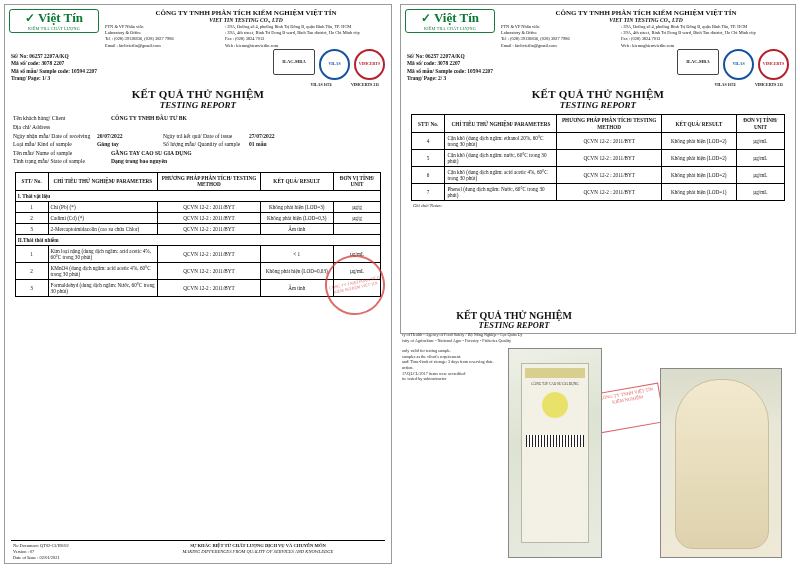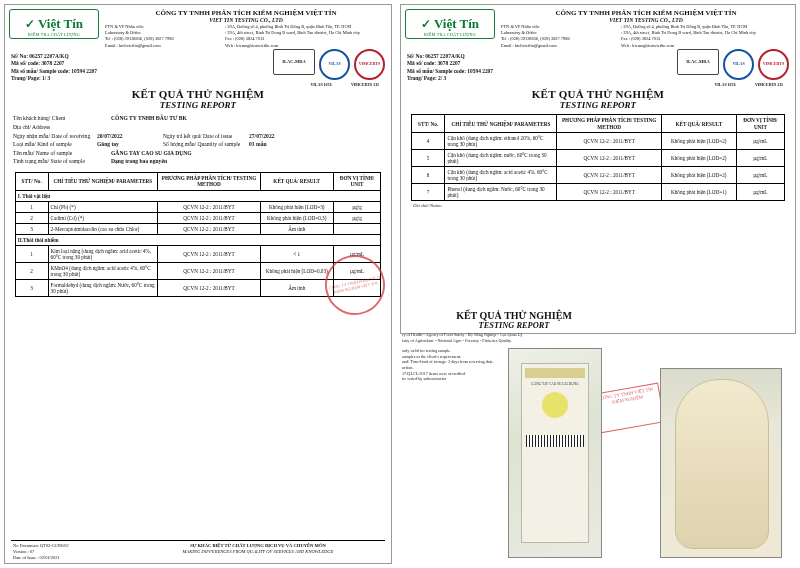--- a/index.html
+++ b/index.html
@@ -3,21 +3,21 @@
 <meta charset="utf-8">
 <style>
   html,body{margin:0;padding:0;background:#ffffff;}
   body{width:800px;height:568px;position:relative;font-family:"Liberation Serif",serif;color:#111;overflow:hidden;}
   .page{position:absolute;background:#fff;border:1px solid #9a9a9a;box-sizing:border-box;}
   
   #page1{left:4px;top:4px;width:388px;height:560px;}
   #page2{left:400px;top:4px;width:396px;height:330px;}
 
   .hdr{display:flex;align-items:flex-start;padding:4px 4px 2px 4px;}
-  .logo{width:88px;flex:0 0 88px;text-align:center;border:1px solid #1a7a3c;border-radius:3px;margin-right:6px;padding:7px 0 1px 0;}
+  .logo{width:88px;flex:0 0 88px;text-align:center;border:1px solid #1a7a3c;border-radius:3px;margin-right:6px;padding:1px 0 1px 0;}
   .logo .vt{font-family:"Liberation Serif",serif;font-size:13px;font-weight:bold;color:#0a7a33;line-height:13px;}
   .logo .vt .check{color:#0a7a33;font-size:12px;}
   .logo .sub{font-size:4.2px;color:#0a7a33;letter-spacing:.2px;margin-top:1px;}
   .cohdr{flex:1;text-align:center;}
   .cohdr .l1{font-size:7px;font-weight:bold;}
   .cohdr .l2{font-size:5.6px;font-weight:bold;font-style:italic;}
   .cohdr .addr{font-size:4.4px;text-align:left;line-height:6.2px;margin-top:1px;}
   .rowline{display:flex;}
   .rowline .c1{width:120px;}
   .rowline .c2{flex:1;}

